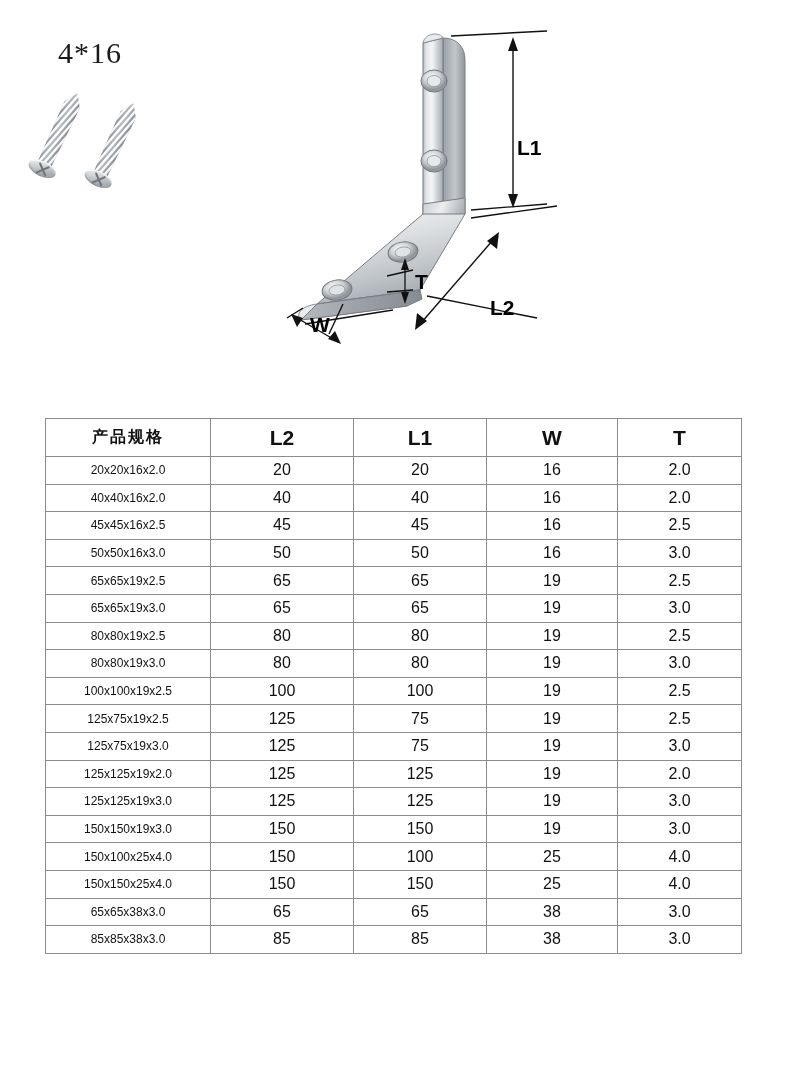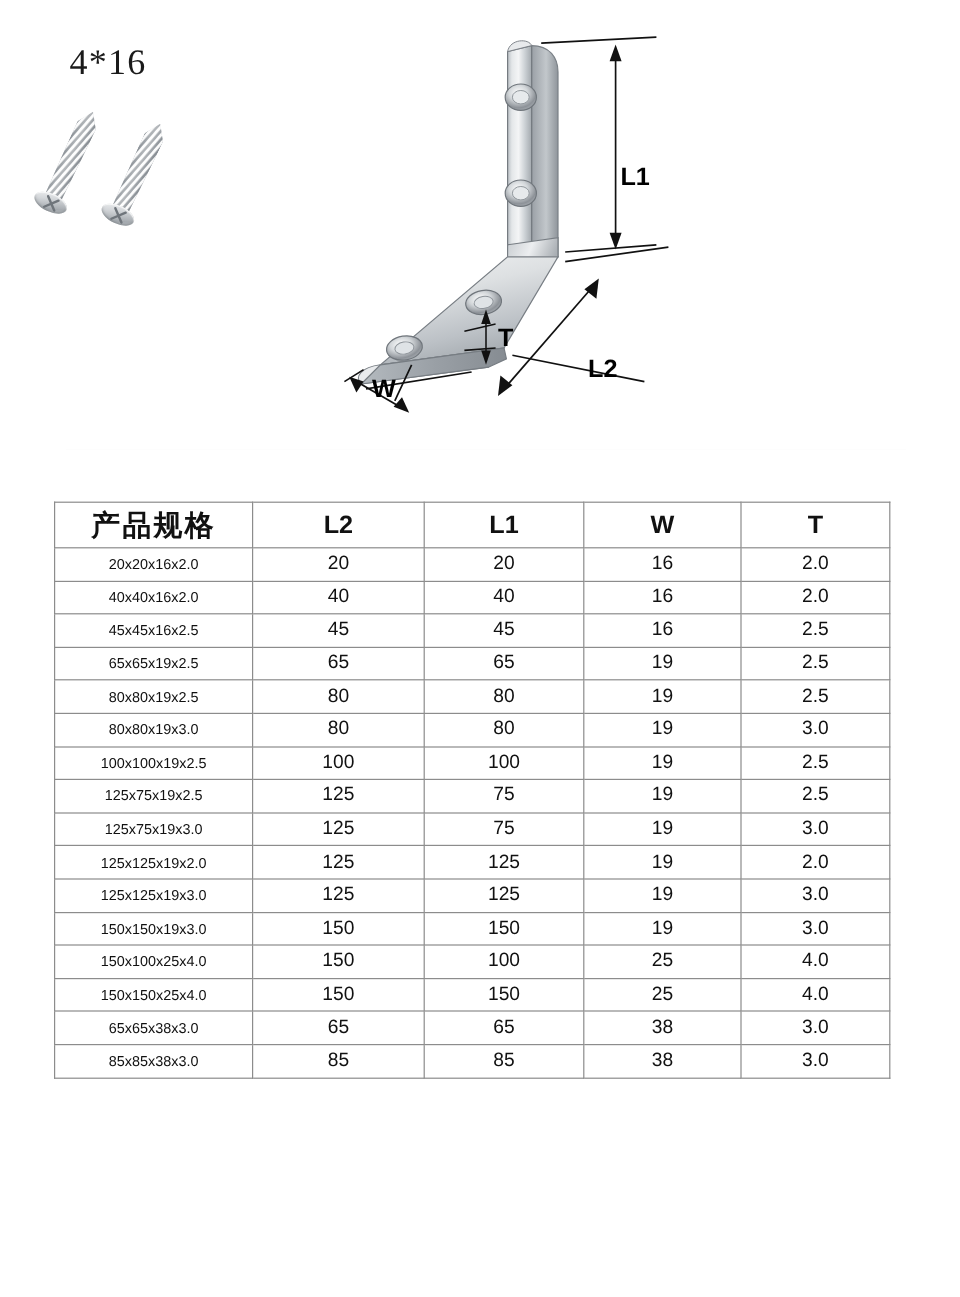--- a/index.html
+++ b/index.html
@@ -87,21 +87,21 @@
     text-align: center;
     color: #111;
     background: #fff;
   }
   table#spec-table th {
     height: 38px;
     font-size: 21px;
     font-weight: bold;
   }
   table#spec-table th.spec-head {
-    font-size: 24px;
+    font-size: 16px;
     font-weight: bold;
     font-family: "DejaVu Sans", sans-serif;
     letter-spacing: 2px;
   }
   table#spec-table td {
     height: 27.6px;
     font-size: 16px;
     font-weight: 400;
   }
   table#spec-table td.spec-cell { font-size: 12px; }
@@ -279,25 +279,39 @@
           <td>2.0</td>
         </tr>
         <tr>
           <td class="spec-cell">45x45x16x2.5</td>
           <td>45</td>
           <td>45</td>
           <td>16</td>
           <td>2.5</td>
         </tr>
         <tr>
+          <td class="spec-cell">50x50x16x3.0</td>
+          <td>50</td>
+          <td>50</td>
+          <td>16</td>
+          <td>3.0</td>
+        </tr>
+        <tr>
           <td class="spec-cell">65x65x19x2.5</td>
           <td>65</td>
           <td>65</td>
           <td>19</td>
           <td>2.5</td>
+        </tr>
+        <tr>
+          <td class="spec-cell">65x65x19x3.0</td>
+          <td>65</td>
+          <td>65</td>
+          <td>19</td>
+          <td>3.0</td>
         </tr>
         <tr>
           <td class="spec-cell">80x80x19x2.5</td>
           <td>80</td>
           <td>80</td>
           <td>19</td>
           <td>2.5</td>
         </tr>
         <tr>
           <td class="spec-cell">80x80x19x3.0</td>

